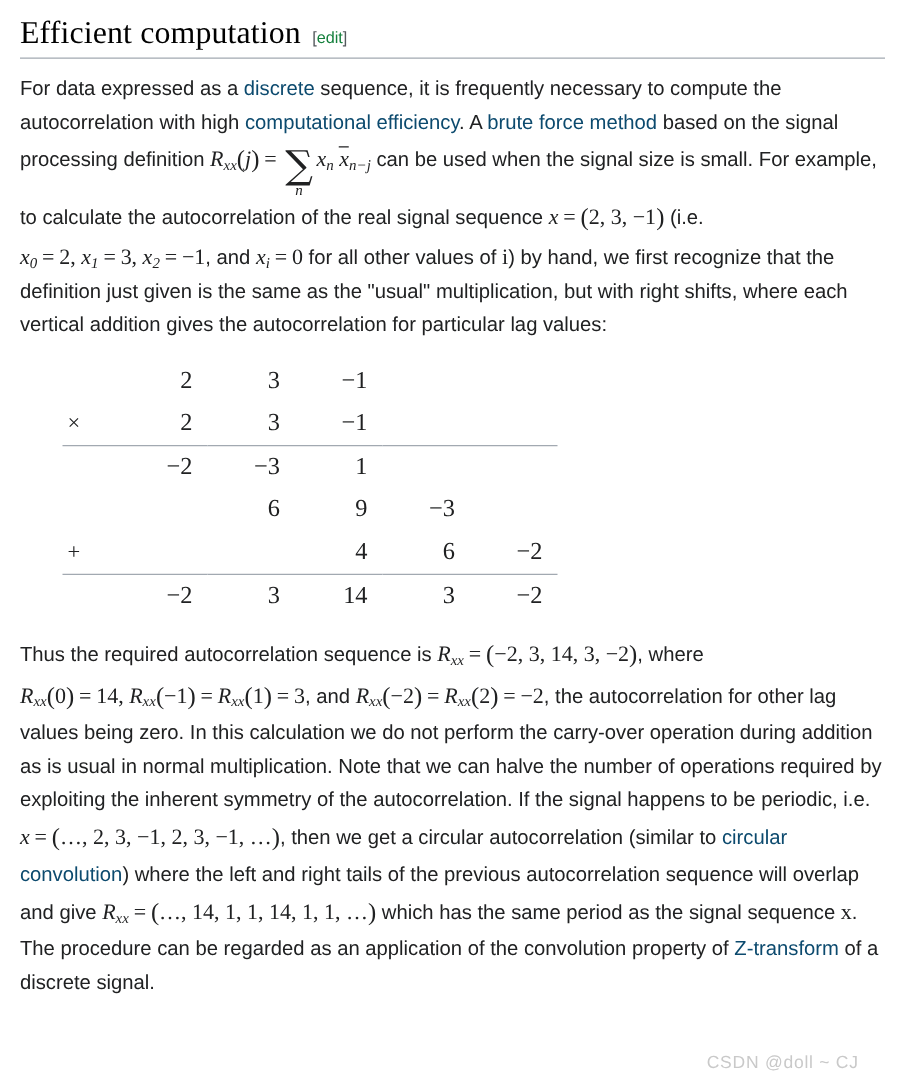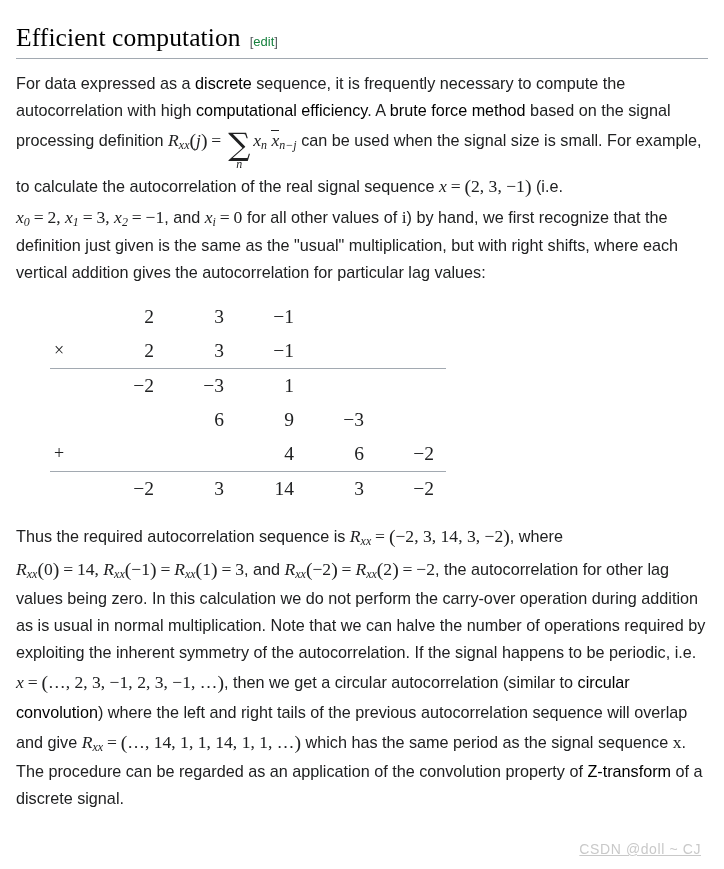--- a/index.html
+++ b/index.html
@@ -12,21 +12,21 @@
     height: 869px;
     overflow: hidden;
     font-family: "Liberation Sans", "DejaVu Sans", sans-serif;
     color: #202122;
   }
   .page {
     position: relative;
     width: 724px;
     height: 869px;
     box-sizing: border-box;
-    padding: 16px 16px;
+    padding: 4px 16px;
   }
 
   
   .section-heading {
     display: flex;
     align-items: baseline;
     gap: 9px;
     padding-top: 6px;
     padding-bottom: 4px;
     border-bottom: 1px solid #a2a9b1;
@@ -54,21 +54,21 @@
 
   
   p.body {
     margin: 0 0 11px 0;
     font-size: 16.2px;
     line-height: 1.66;
     color: #202122;
     text-align: left;
   }
   a.wlink {
-    color: #000000;
+    color: #0c4a6e;
     text-decoration: none;
     cursor: pointer;
   }
 
   
   .math {
     font-family: "Liberation Serif", "DejaVu Serif", serif;
     font-size: 17.6px;
     white-space: nowrap;
     color: #202122;
@@ -151,28 +151,27 @@
   table.mult tr.ruled > td {
     border-top: 1.3px solid #a2a9b1;
   }
   table.mult tr.ruled > td.opcol {
     border-top: 1.3px solid #a2a9b1;
   }
 
   
   .watermark {
     position: absolute;
-    right: 23px;
+    right: 37px;
     bottom: 12px;
     font-size: 14px;
     color: #c9c9c9;
     letter-spacing: 0.6px;
     white-space: nowrap;
     font-family: "Liberation Sans", "DejaVu Sans", sans-serif;
-    text-decoration: underline;
   }
 </style>
 </head>
 <body>
 
 <div class="page">
 
   <div class="section-heading">
     <span class="htext">Efficient computation</span>
     <span class="edit-section"><span class="edit-bracket">[</span><span class="edit-link">edit</span><span class="edit-bracket">]</span></span>

